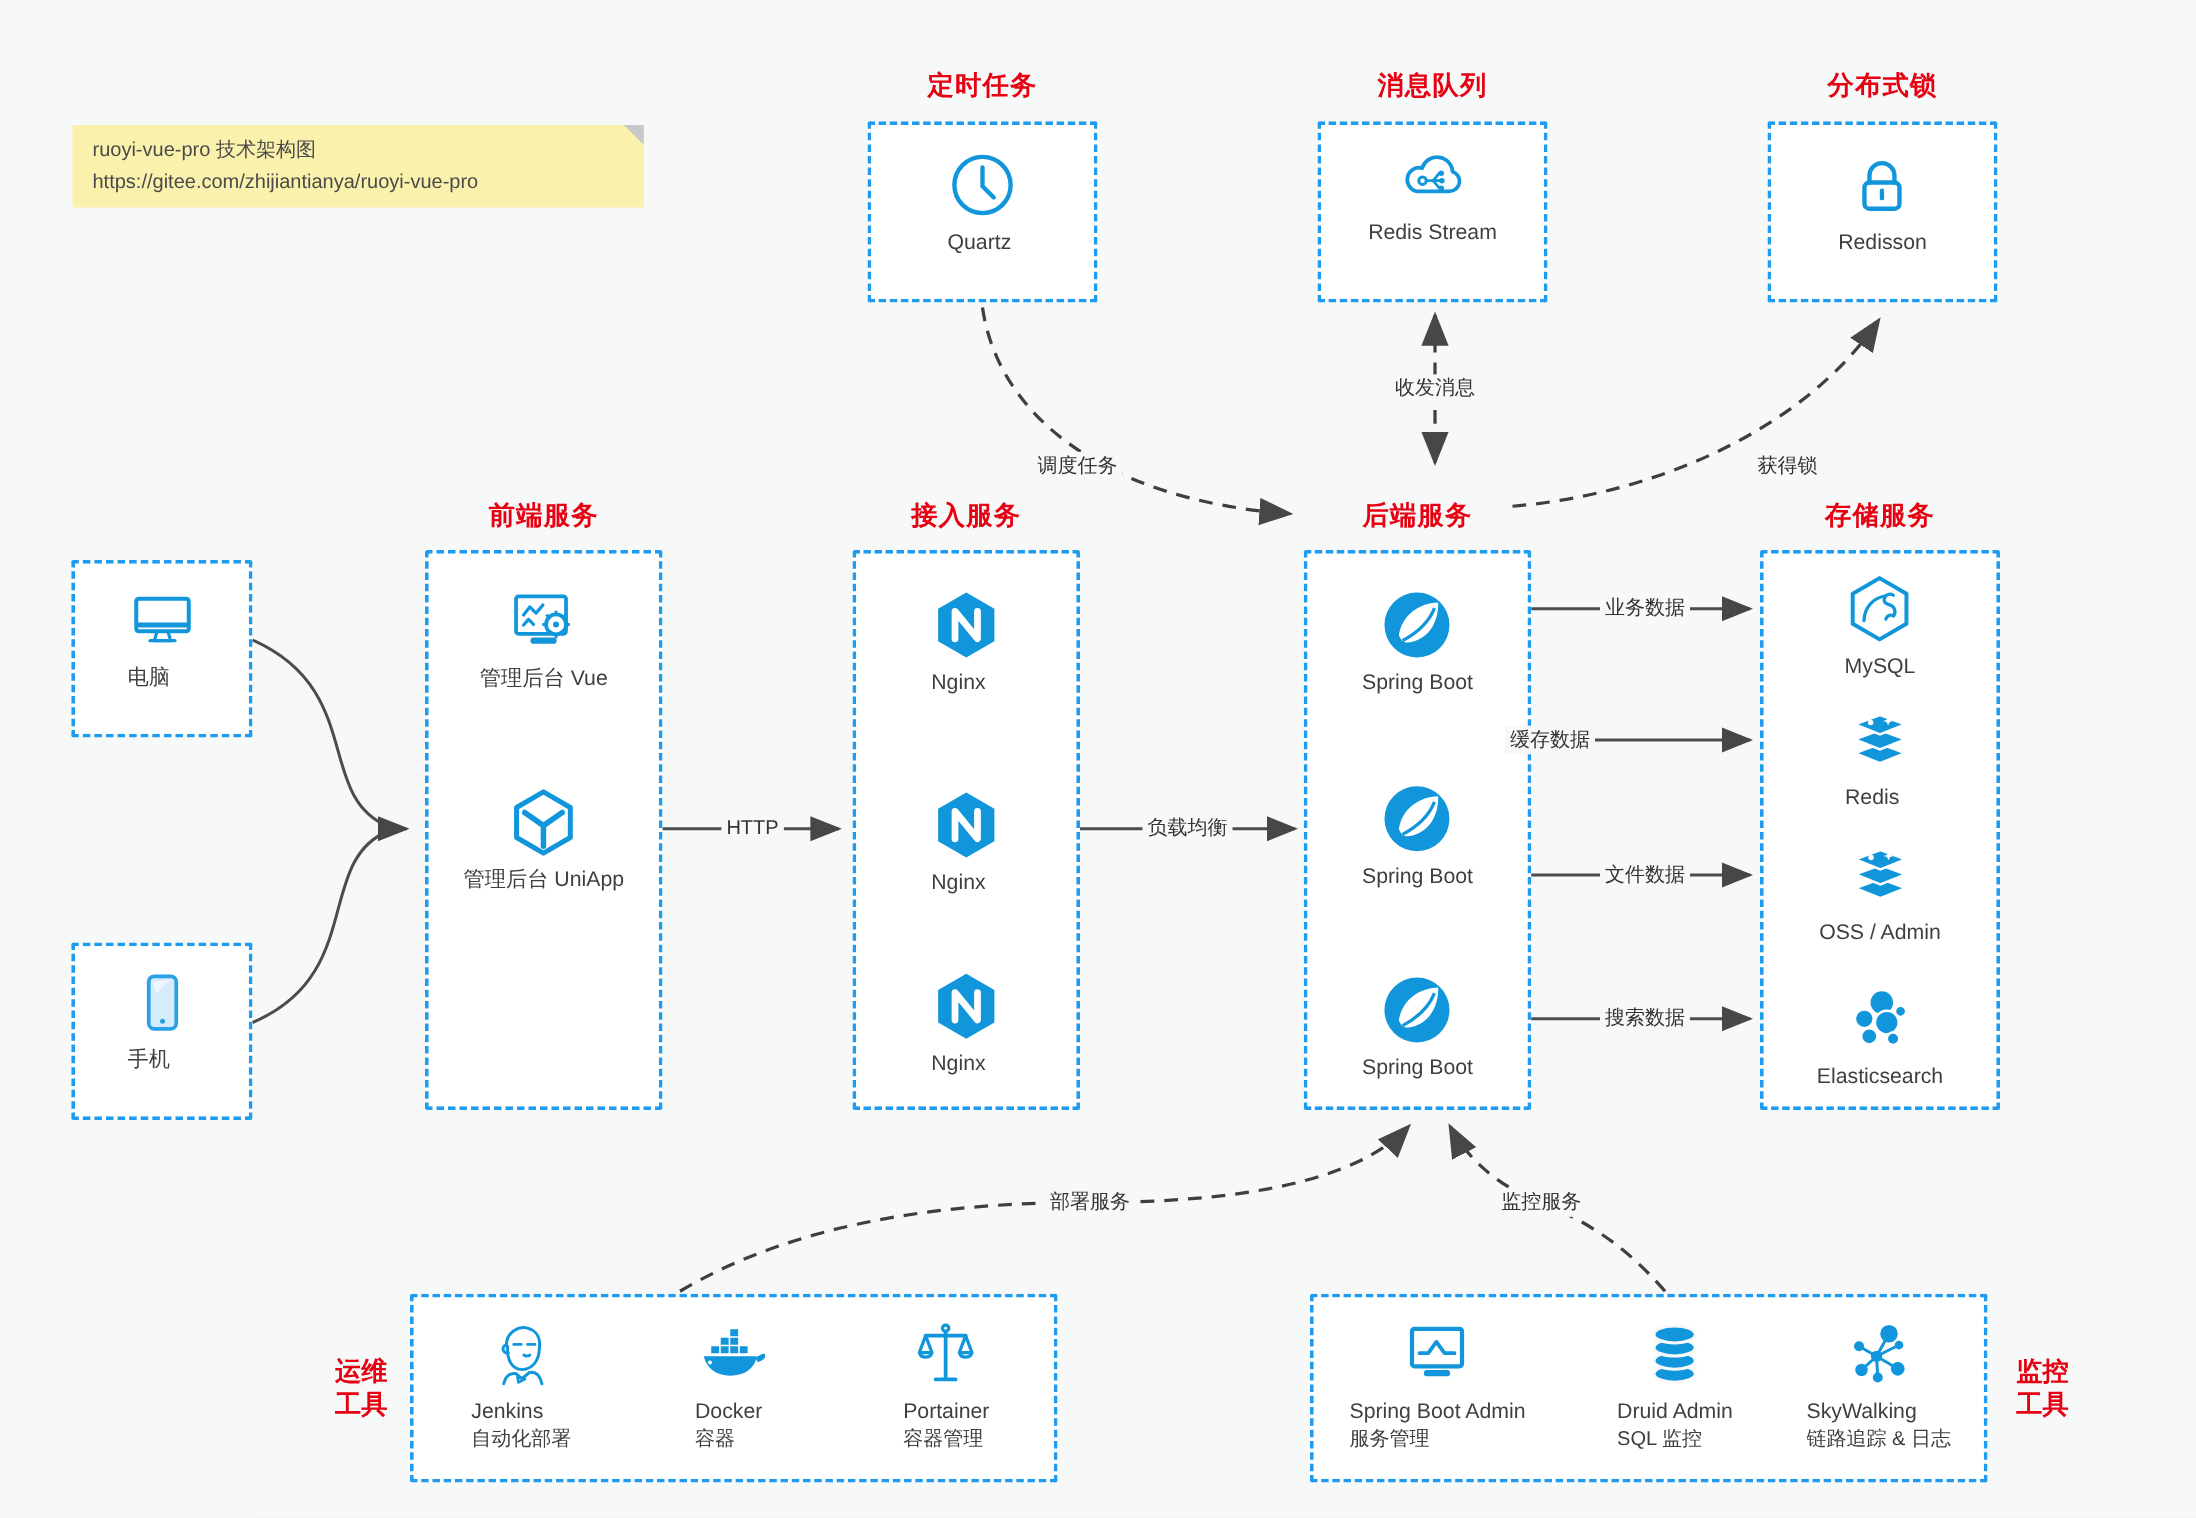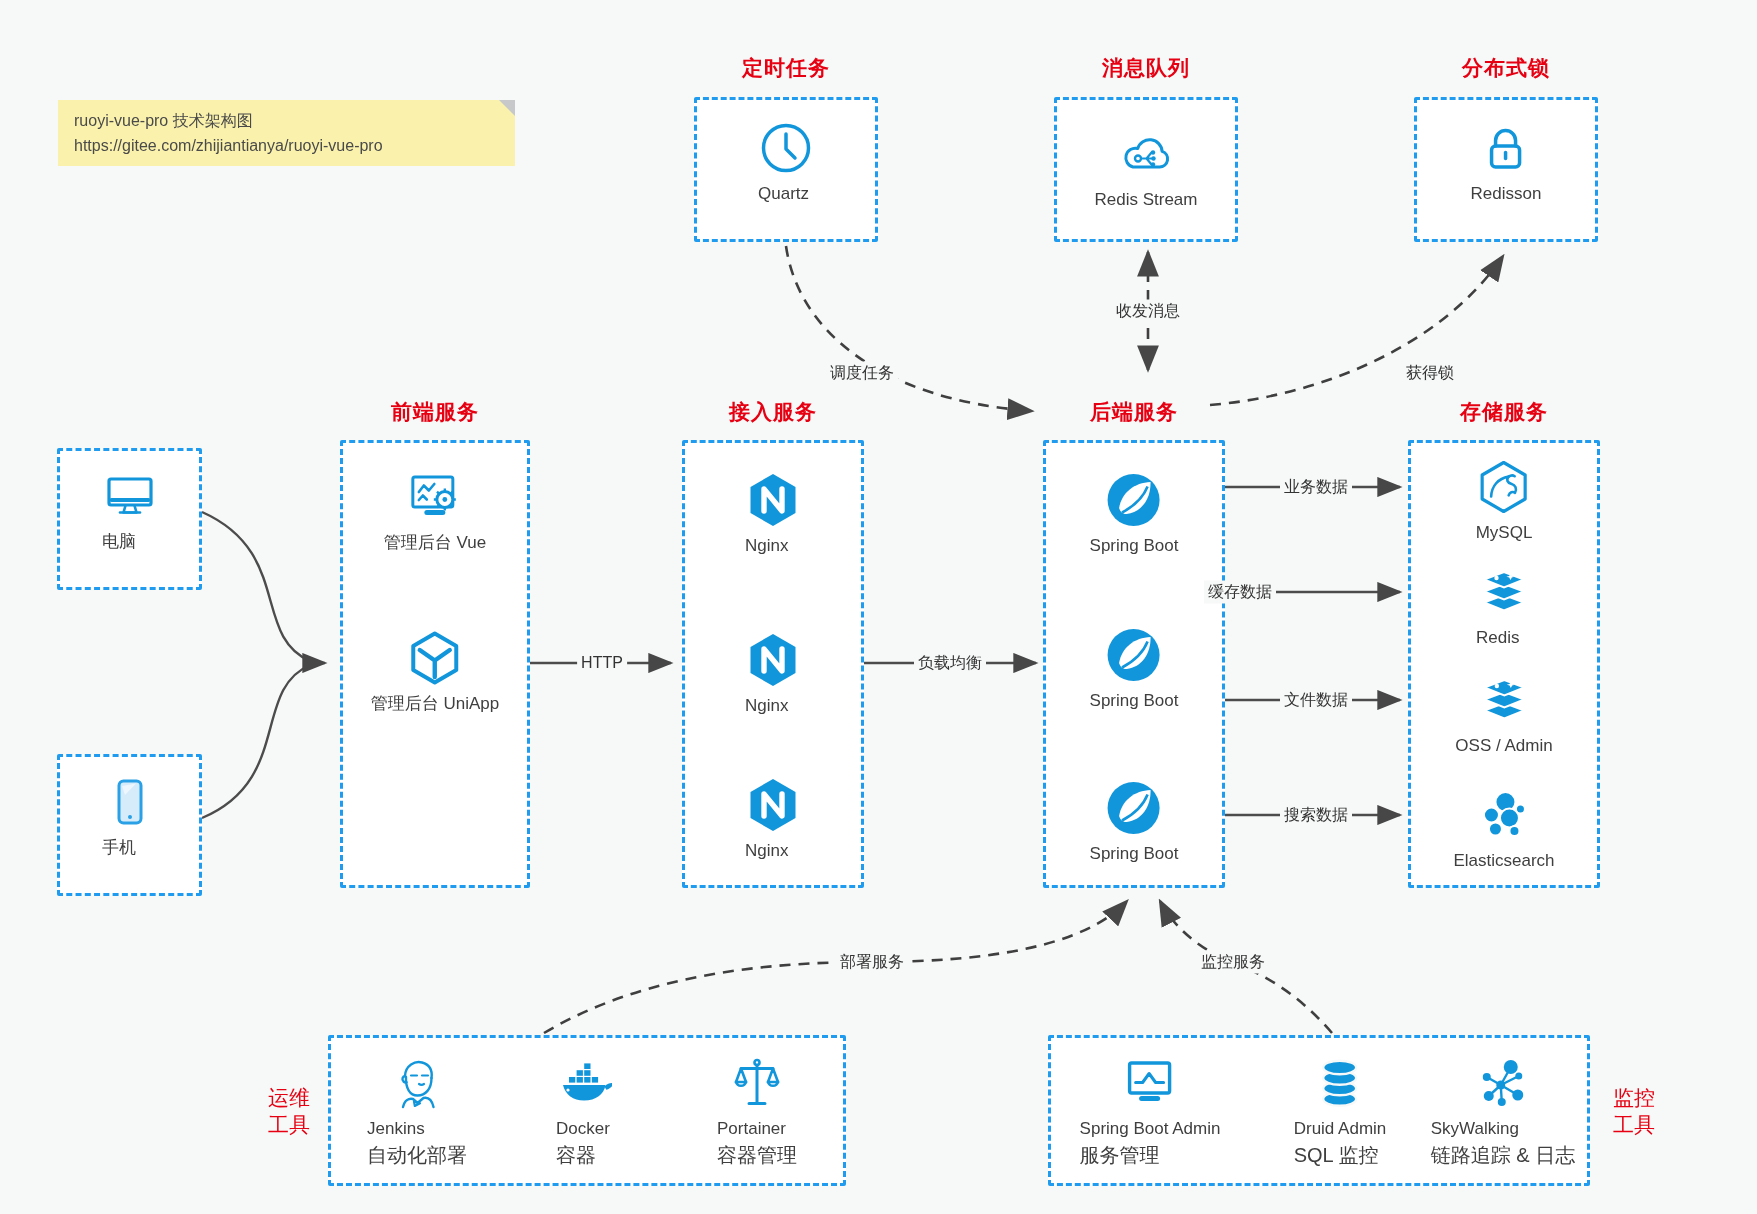--- a/index.html
+++ b/index.html
@@ -5,25 +5,25 @@
   html,body{margin:0;padding:0;}
   body{background:#e9e9e9;}
   #canvas{
     position:relative;width:1757px;height:1214px;overflow:hidden;
     background:#f7f8f8;
     font-family:"Liberation Sans","DejaVu Sans",sans-serif;
   }
   .wires{position:absolute;left:0;top:0;z-index:1;}
   .gbox{position:absolute;border:3px dashed #1f9bef;background:#ffffff;z-index:2;border-radius:2px;box-sizing:border-box;}
   .gtitle{position:absolute;transform:translate(-50%,-50%);color:#e60012;font-weight:700;font-size:21px;letter-spacing:1px;white-space:nowrap;z-index:4;}
-  .side-title{position:absolute;transform:translate(-50%,-50%);color:#e60012;font-weight:400;font-size:21px;line-height:1.3;text-align:right;white-space:nowrap;z-index:4;}
+  .side-title{position:absolute;transform:translate(-50%,-50%);color:#e60012;font-weight:700;font-size:21px;line-height:1.3;text-align:right;white-space:nowrap;z-index:4;}
   .node{position:absolute;transform:translateX(-50%);text-align:left;z-index:3;}
   .node svg{display:block;margin:0 auto;}
   .node-label{margin-top:7px;font-size:17px;color:#3f3f3f;white-space:nowrap;line-height:1.3;}
-  .node-sub{margin-top:2px;font-size:20px;color:#3f3f3f;white-space:nowrap;line-height:1.3;}
+  .node-sub{margin-top:2px;font-size:16px;color:#3f3f3f;white-space:nowrap;line-height:1.3;}
   .edge-label{position:absolute;transform:translate(-50%,-50%);background:#f7f8f8;padding:1px 4px;font-size:16px;color:#333;white-space:nowrap;z-index:5;}
   .note{position:absolute;left:58px;top:100px;width:457px;height:66px;background:#faf2ac;z-index:4;box-sizing:border-box;padding:9px 16px;font-size:16px;color:#4a4a4a;line-height:1.55;}
   .note-fold{position:absolute;right:0;top:0;width:0;height:0;border-top:16px solid #c6c8ca;border-left:16px solid transparent;}
   .ic{stroke:#1296db;fill:none;stroke-linecap:round;stroke-linejoin:round;}
 </style>
 </head>
 <body>
 
 <div id="canvas">
 
@@ -222,21 +222,21 @@
   <div class="gbox" style="left:1408px;top:440px;width:192px;height:448px"></div>
   <div class="gbox" style="left:328px;top:1035px;width:518px;height:151px"></div>
   <div class="gbox" style="left:1048px;top:1035px;width:542px;height:151px"></div>
 
   <div class="node" style="left:786px;top:120px">
     <svg width="56" height="56">
         <use href="#i-clock"></use>
       </svg>
     <div class="node-label">Quartz</div>
   </div>
-  <div class="node" style="left:1146px;top:126px">
+  <div class="node" style="left:1146px;top:112px">
     <svg width="56" height="56">
         <use href="#i-cloudstream"></use>
       </svg>
     <div class="node-label">Redis Stream</div>
   </div>
   <div class="node" style="left:1506px;top:120px">
     <svg width="56" height="56">
         <use href="#i-lock"></use>
       </svg>
     <div class="node-label">Redisson</div>

